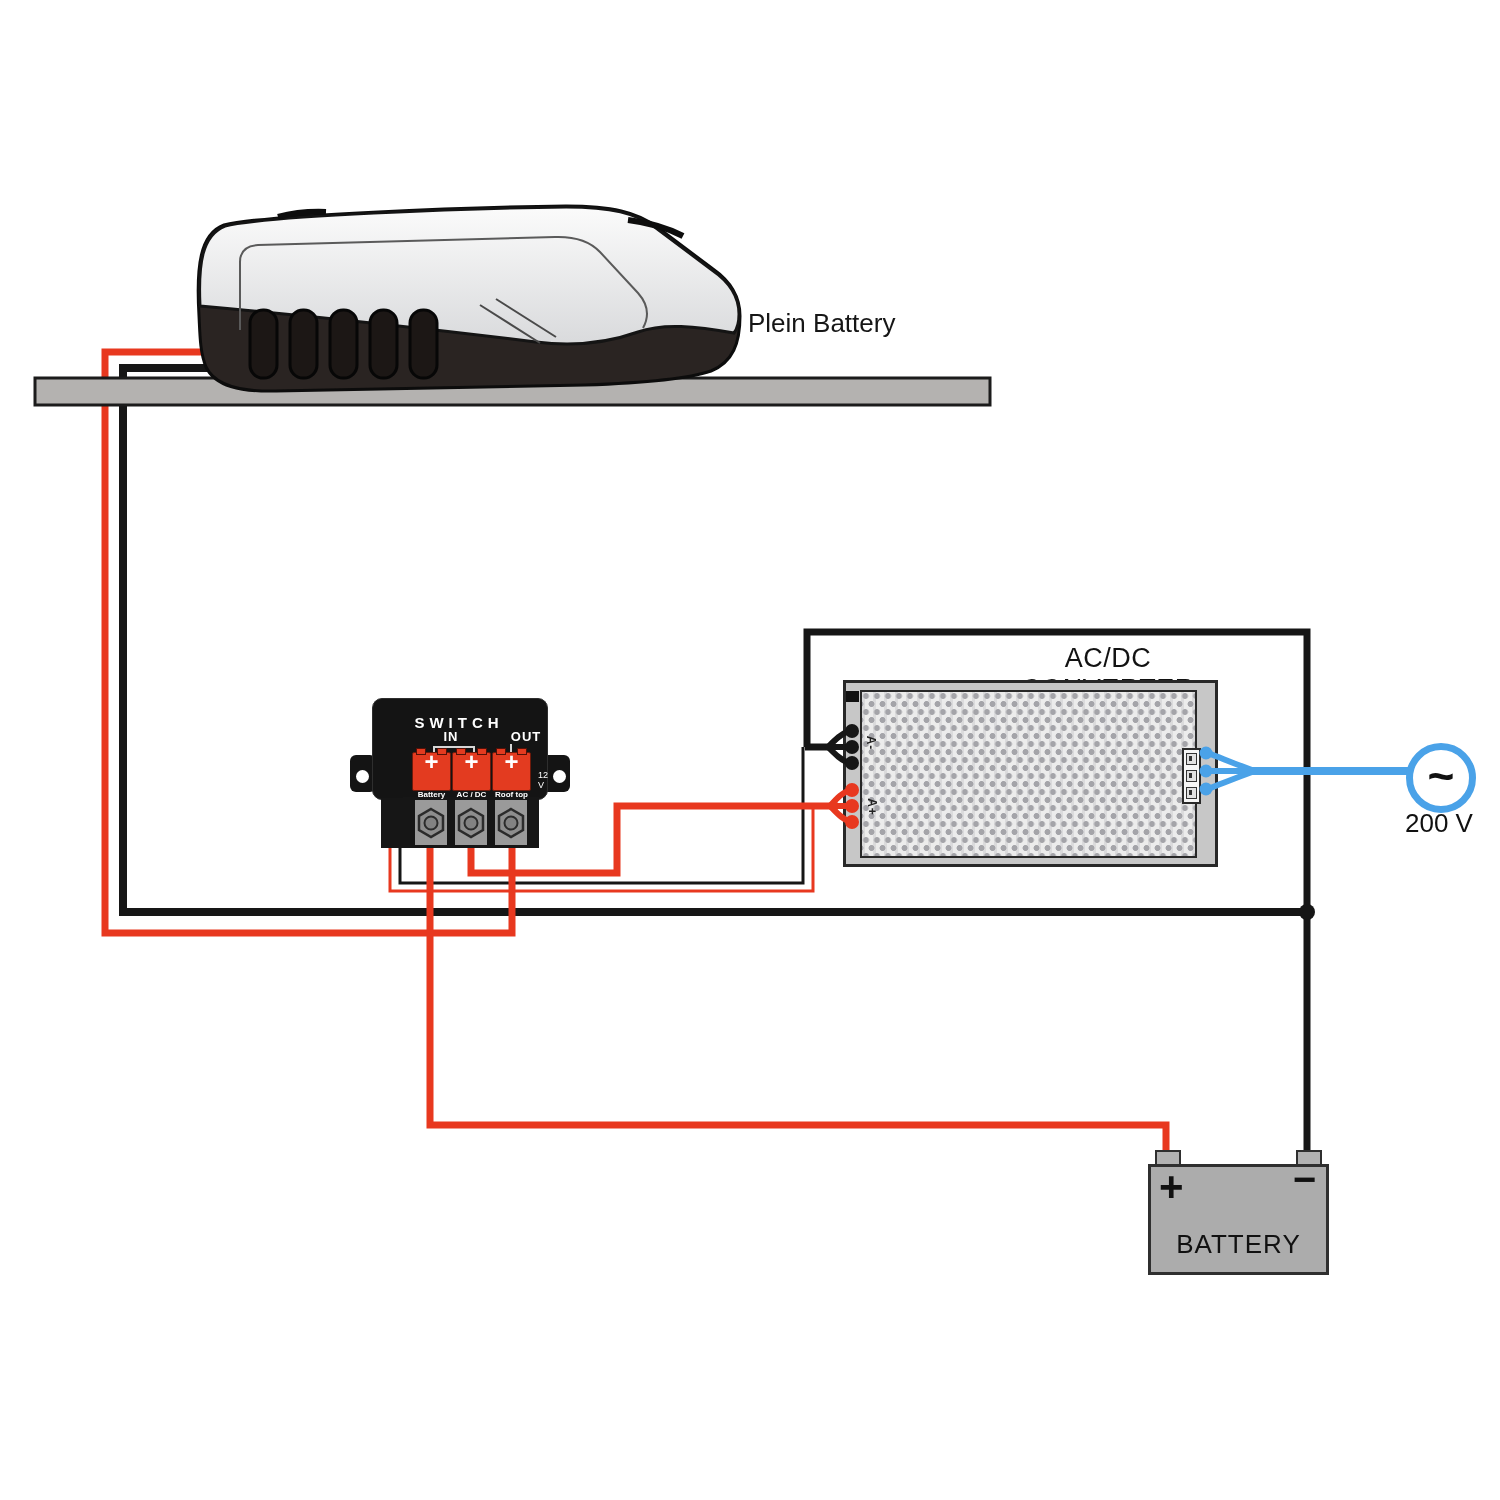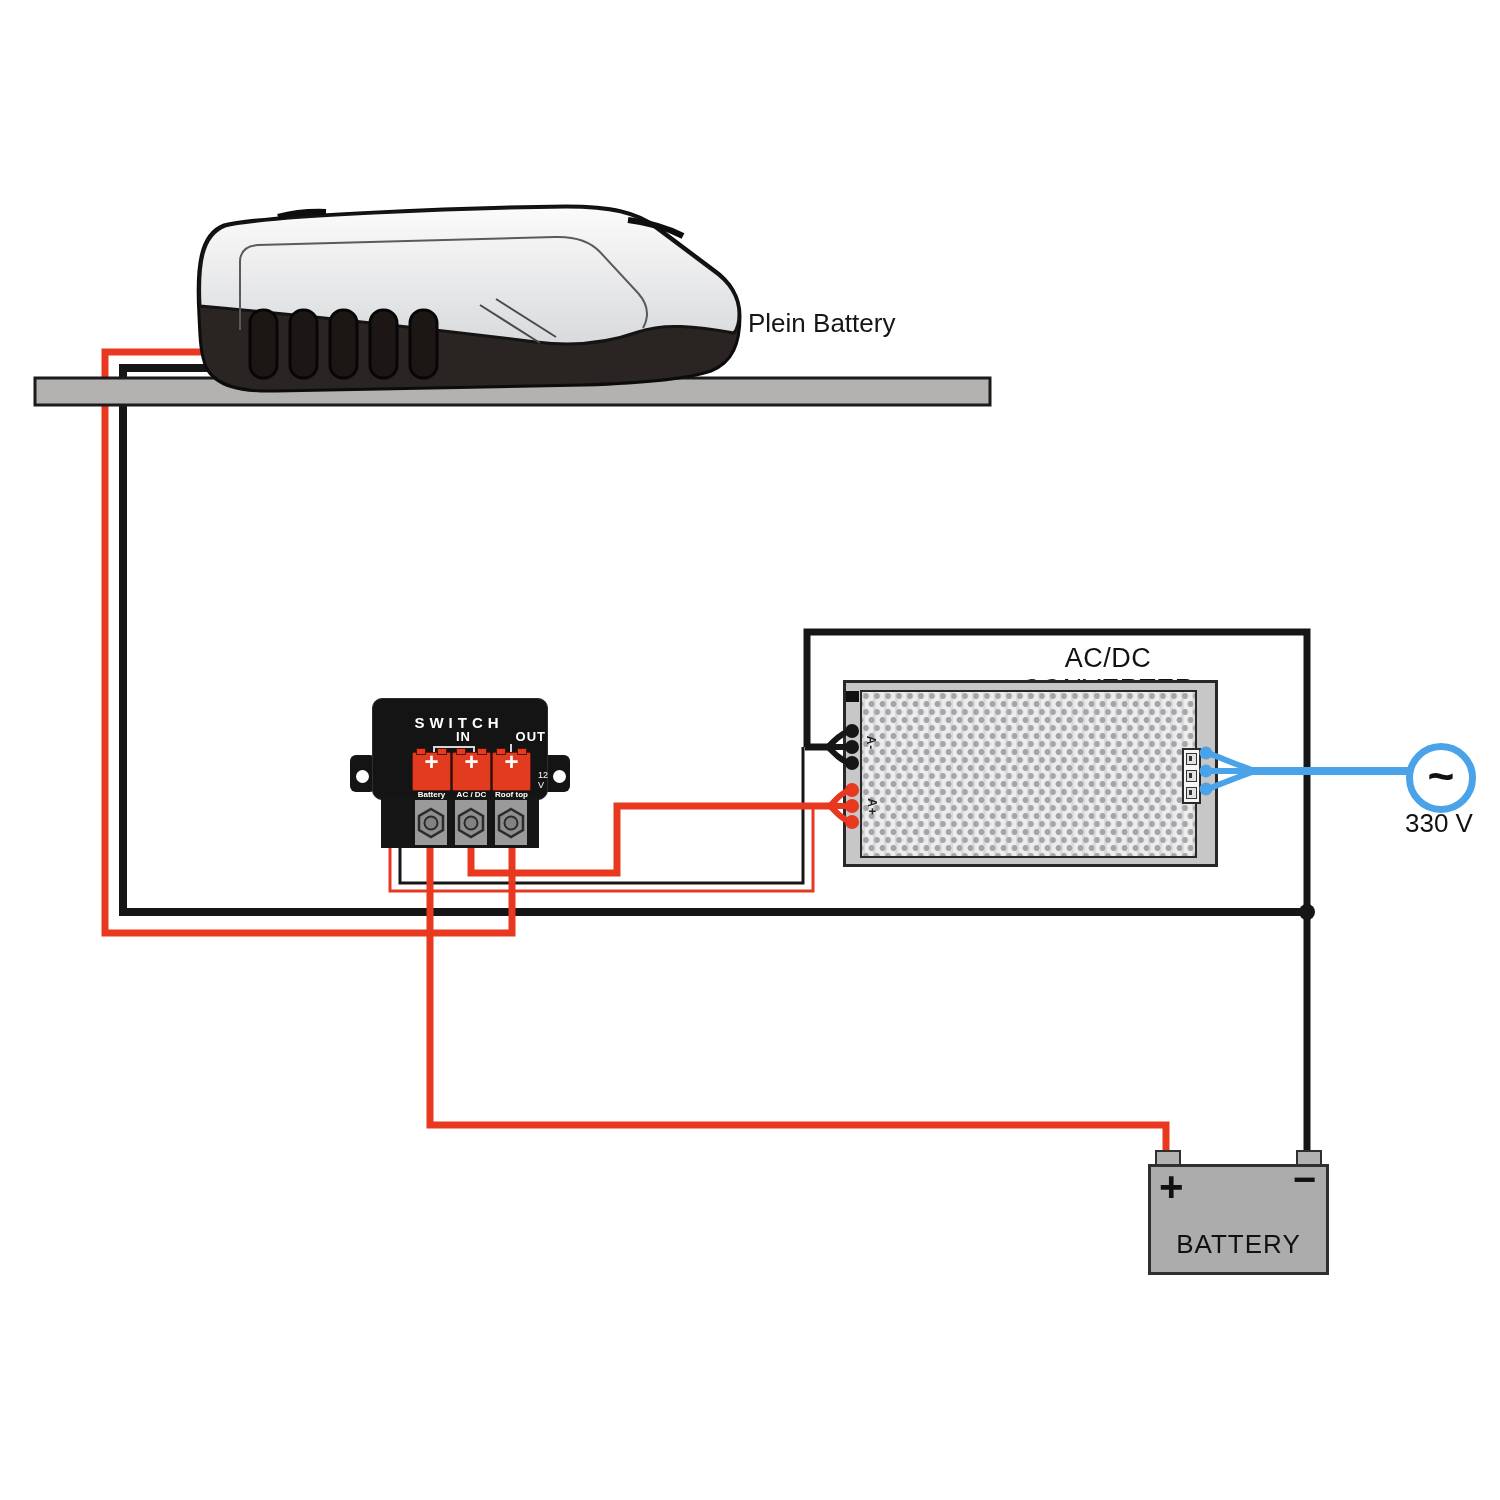--- a/index.html
+++ b/index.html
@@ -8,21 +8,21 @@
   .abs{position:absolute;}
   svg{display:block;}
   .layer{position:absolute;left:0;top:0;}
   .z1{z-index:1;} .z2{z-index:2;} .z3{z-index:3;} .z4{z-index:4;}
 
   
   .sw-ear{background:#141414;border-radius:6px;}
   .sw-hole{background:#ffffff;border-radius:50%;}
   .sw-body{background:#141414;border-radius:10px;border:1px solid #2e2e2e;}
   .sw-title{color:#fff;font-weight:bold;font-size:15px;letter-spacing:5px;text-align:center;}
-  .sw-io{color:#fff;font-weight:bold;font-size:13px;text-align:right;letter-spacing:1px;}
+  .sw-io{color:#fff;font-weight:bold;font-size:13px;text-align:center;letter-spacing:1px;}
   .bracket{border-top:2px solid #d6d6d6;border-left:2px solid #d6d6d6;border-right:2px solid #d6d6d6;}
   .tick{background:#d6d6d6;}
   .term{background:#e33b20;border:1px solid #6e1a0b;border-radius:2px;text-align:center;color:#fff;}
   .term::before,.term::after{content:"";position:absolute;top:-5px;width:8px;height:5px;
       background:#e33b20;border:1px solid #531108;}
   .term::before{left:3px;} .term::after{right:3px;}
   .term .plus{display:block;font-size:24px;font-weight:bold;line-height:15px;margin-top:1px;}
   .term .volt{display:block;font-size:9px;font-weight:normal;line-height:10px;margin-top:1px;padding-left:45px;}
   .term .tlabel{display:block;font-size:8px;font-weight:bold;line-height:9px;}
   .boltbar{background:#161616;}
@@ -214,17 +214,17 @@
       <path d="M1250,771 H1412" fill="none" stroke="#4aa2e8" stroke-width="8"></path>
       <circle cx="1206" cy="753" r="6.5" fill="#4aa2e8"></circle>
       <circle cx="1206" cy="771" r="6.5" fill="#4aa2e8"></circle>
       <circle cx="1206" cy="789" r="6.5" fill="#4aa2e8"></circle>
     </g>
   </svg>
 
   <div class="abs mains-circle z4" style="left:1406px;top:743px;width:56px;height:56px;">
     <span class="mains-tilde">~</span>
   </div>
-  <div class="abs mains-label z4" style="left:1394px;top:808px;width:90px;">330 V</div>
+  <div class="abs mains-label z4" style="left:1394px;top:808px;width:90px;">200 V</div>
 
   <div class="abs fig-label z2" style="left:748px;top:308px;">Plein Battery</div>
 
 </div>
 
 </body></html>

